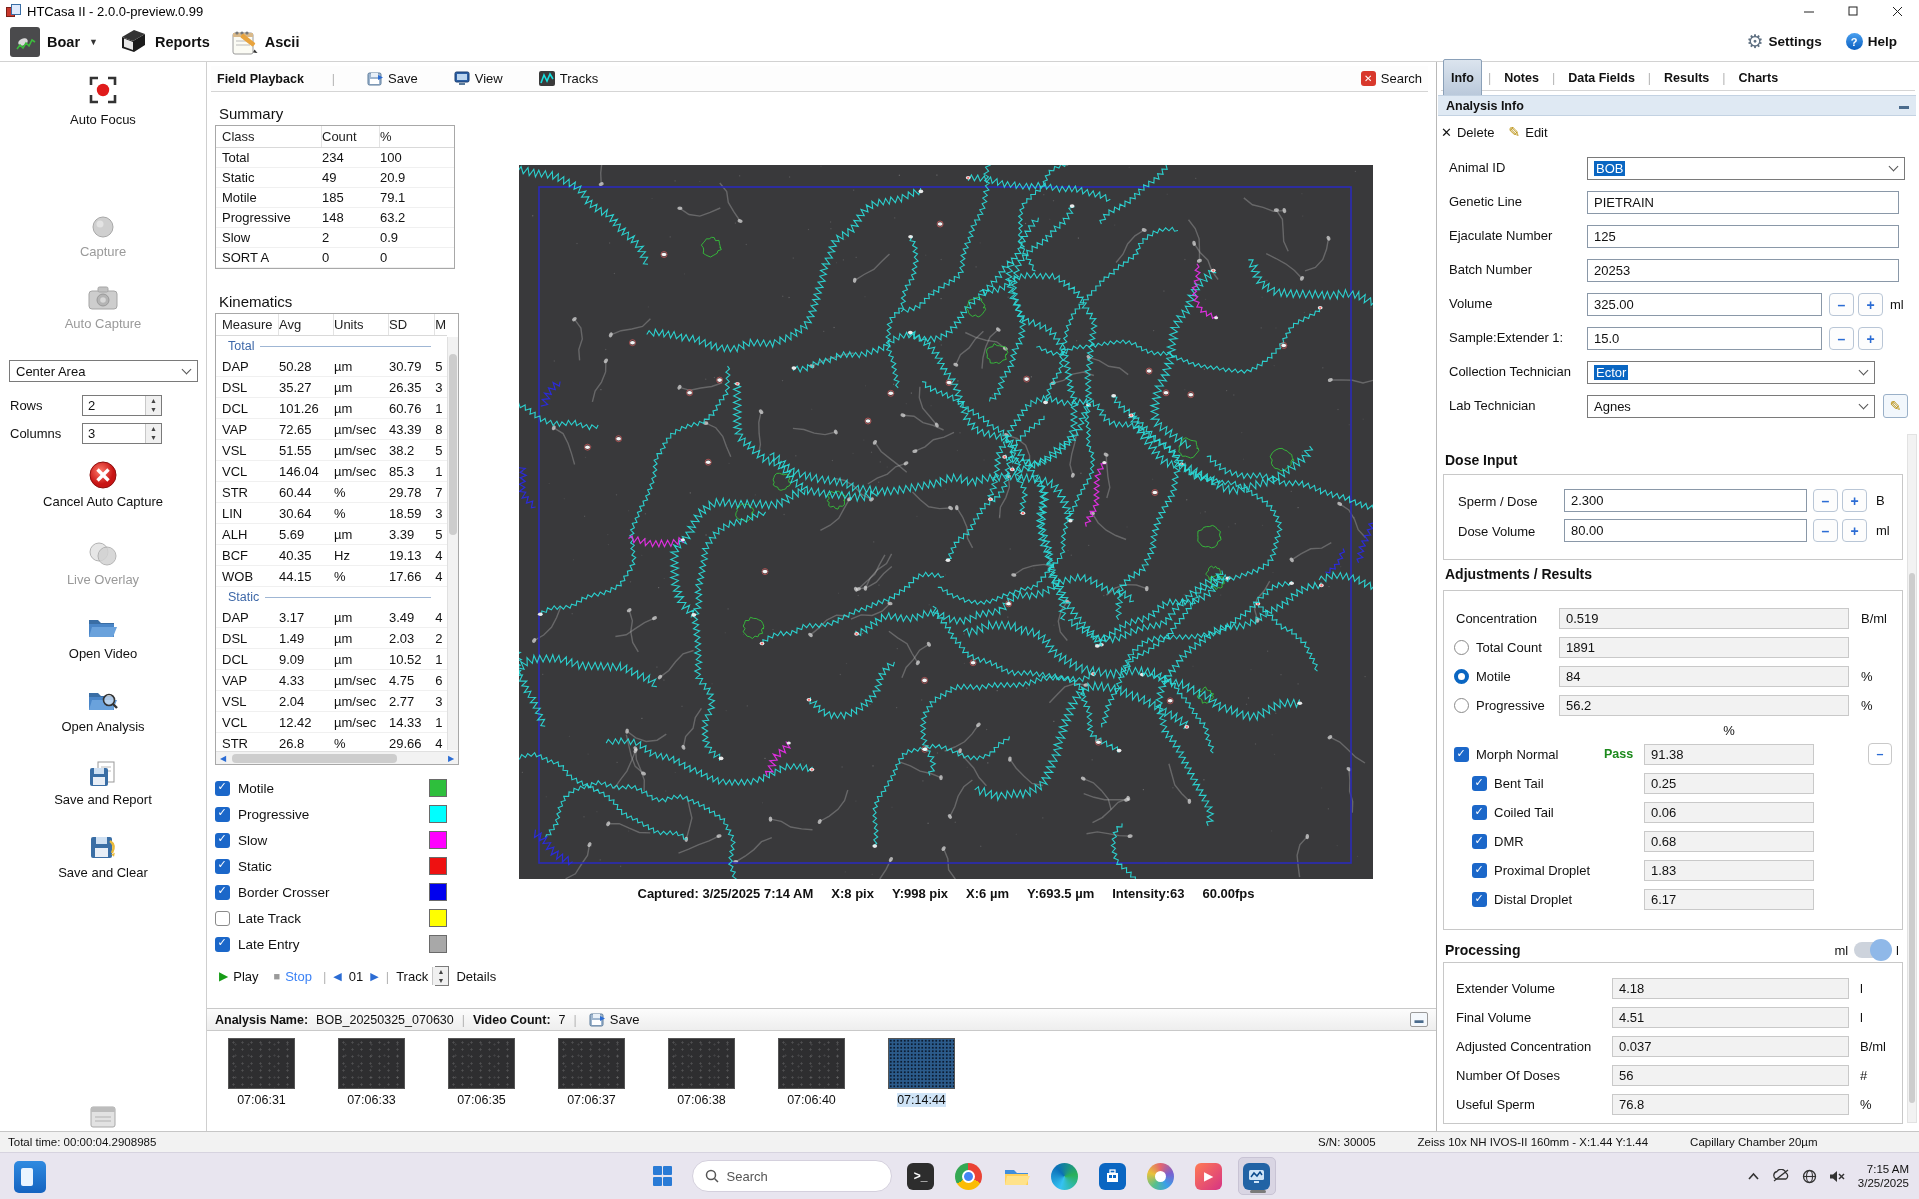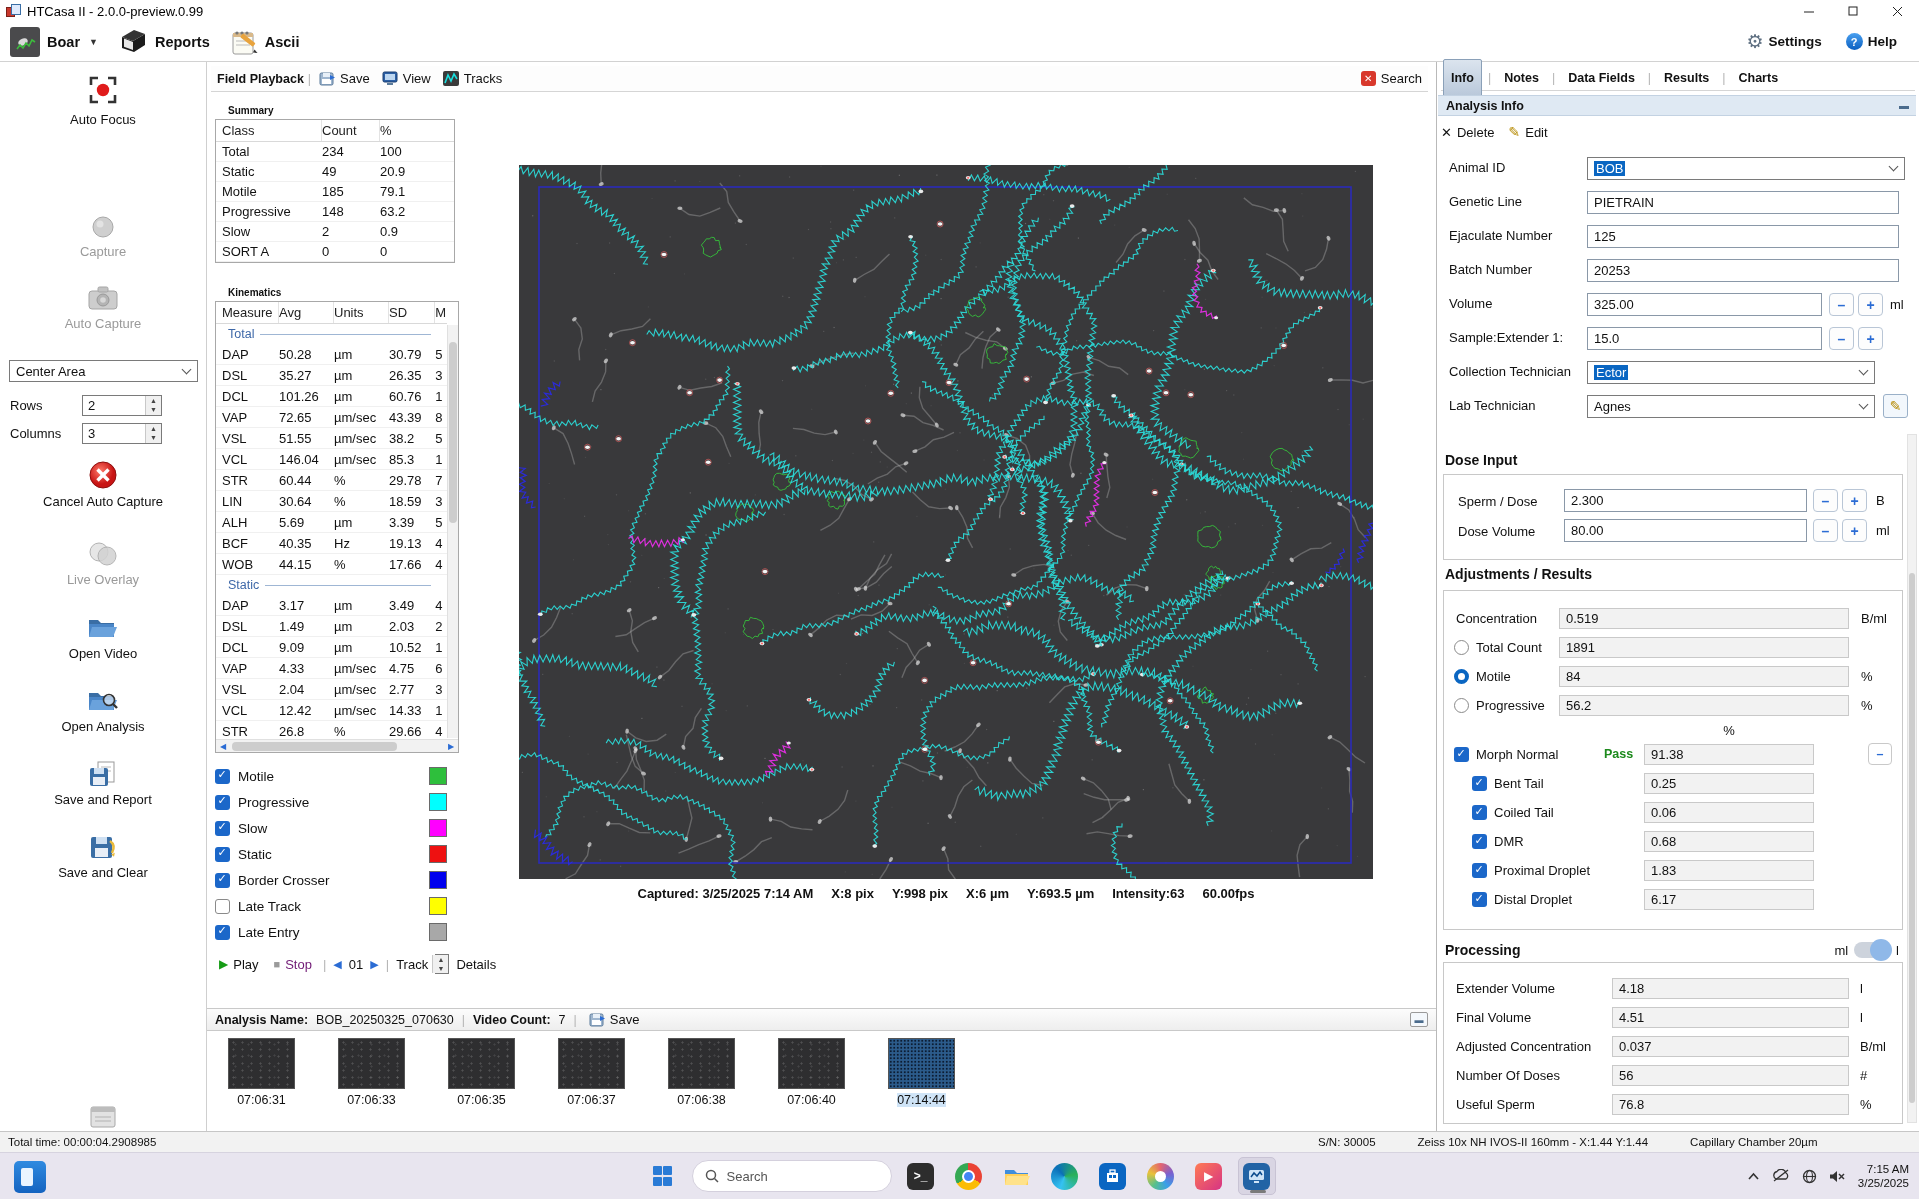--- a/index.html
+++ b/index.html
@@ -36,29 +36,29 @@
   .sb-row .lbl{width:72px;font-size:13px;}
   .spinbox{width:80px;height:21px;border:1px solid #7a7a7a;background:#fff;display:flex;align-items:center;position:relative;padding-left:5px;font-size:13px;}
   .spin-arrows{position:absolute;right:0;top:0;width:16px;height:100%;border-left:1px solid #c8c8c8;display:flex;flex-direction:column;}
   .spin-arrows span{flex:1;display:flex;align-items:center;justify-content:center;font-size:7px;color:#444;background:#f0f0f0;}
   .combo{height:22px;border:1px solid #7a7a7a;background:#fff;display:flex;align-items:center;position:relative;padding-left:6px;font-size:13px;}
   .combo .chev{position:absolute;right:7px;top:7px;width:7px;height:7px;border-right:1.6px solid #555;border-bottom:1.6px solid #555;transform:rotate(45deg);margin-top:-2px;}
   .selhl{background:#0a66c2;color:#fff;padding:0 2px;}
 
   
   .center{position:absolute;left:207px;top:62px;width:1230px;height:1069px;background:#fff;border-right:1px solid #b9b9b9;}
-  .field-toolbar{position:absolute;left:4px;top:4px;right:8px;height:26px;border-bottom:1px solid #d5d5d5;display:flex;align-items:center;gap:4px;padding:0 6px;background:#fdfdfd;}
+  .field-toolbar{position:absolute;left:4px;top:4px;right:8px;height:26px;border-bottom:1px solid #d5d5d5;display:flex;align-items:center;gap:28px;padding:0 6px;background:#fdfdfd;}
   .ft-title{font-weight:bold;font-size:12.5px;}
   .vsep{color:#b5b5b5;}
   .ft-btn{display:flex;align-items:center;gap:5px;font-size:13px;padding:2px 4px;}
   .ft-close{margin-left:auto;display:flex;align-items:center;gap:5px;font-size:13px;}
   .closebox{width:15px;height:15px;background:#d8382c;border-radius:3px;color:#fff;font-size:10px;font-weight:bold;display:flex;align-items:center;justify-content:center;}
 
   .left-col{position:absolute;left:8px;top:34px;width:250px;}
-  .tbl-title{font-weight:bold;font-size:10px;margin:9px 0 3px 13px;}
+  .tbl-title{font-weight:normal;font-size:15px;margin:9px 0 3px 4px;}
   .tbl{border:1px solid #a8a8a8;background:#fff;position:relative;}
   .t-hrow{display:flex;height:22px;align-items:center;border-bottom:1px solid #d9d9d9;padding-left:6px;}
   .t-hcell{font-size:13px;color:#222;border-right:1px solid #e3e3e3;height:100%;display:flex;align-items:center;}
   .t-row{display:flex;height:20px;align-items:center;padding-left:6px;border-bottom:1px solid #f0f0f0;}
   .t-cell{font-size:13px;overflow:hidden;white-space:nowrap;}
   .sc0{width:100px;} .sc1{width:58px;} .sc2{width:62px;}
   .kin-row{height:21px;}
   .kc0{width:58px;} .kc1{width:56px;} .kc2{width:56px;} .kc3{width:47px;} .kc4{width:12px;}
   .kin-divider{display:flex;align-items:center;height:20px;padding-left:12px;gap:6px;}
   .kin-div-name{color:#3e68a8;font-size:12.5px;}
@@ -74,21 +74,21 @@
   .legend-row{display:flex;align-items:center;height:26px;gap:8px;}
   .cb{width:15px;height:15px;border-radius:3px;background:#fff;border:1.5px solid #8a8a8a;position:relative;flex:0 0 15px;}
   .cb.on{background:#1b67c9;border:none;}
   .cb.on::after{content:"✓";position:absolute;left:2.5px;top:-0.5px;color:#fff;font-size:11px;font-weight:bold;}
   .legend-label{font-size:13.5px;}
   .swatch{width:18px;height:18px;border:1px solid #6a6a6a;margin-left:auto;margin-right:18px;}
 
   .playbar{display:flex;align-items:center;gap:7px;margin-top:8px;height:22px;font-size:13px;}
   .play-tri{color:#169c16;font-size:12px;}
   .stop-sq{color:#9a9a9a;font-size:11px;}
-  .dis-txt{color:#701a75;}
+  .dis-txt{color:#3b82f6;}
   .nav-arrow{color:#2b6cd4;font-size:11px;}
   .trackspin{width:40px;height:20px;border:1px solid #7a7a7a;display:flex;align-items:center;padding-left:5px;position:relative;background:#fff;}
 
   .video-wrap{position:absolute;left:312px;top:103px;width:854px;height:714px;background:#39393b;}
   .video-wrap svg{display:block;width:100%;height:100%;}
   .video-caption{position:absolute;left:312px;top:824px;width:854px;text-align:center;font-weight:bold;font-size:13px;display:flex;justify-content:center;gap:18px;}
 
   .analysis-bar{position:absolute;left:0;right:0;top:946px;height:23px;background:linear-gradient(#fcfcfc,#eeeeee);border-top:1px solid #c9c9c9;border-bottom:1px solid #c9c9c9;display:flex;align-items:center;gap:8px;padding:0 8px;font-size:12.5px;}
   .ab-bold{font-weight:bold;}
   .minbox{margin-left:auto;width:18px;height:15px;border:1px solid #9a9a9a;border-radius:2px;background:#f4f8fc;color:#4a6b8c;font-size:9px;display:flex;align-items:center;justify-content:center;}

